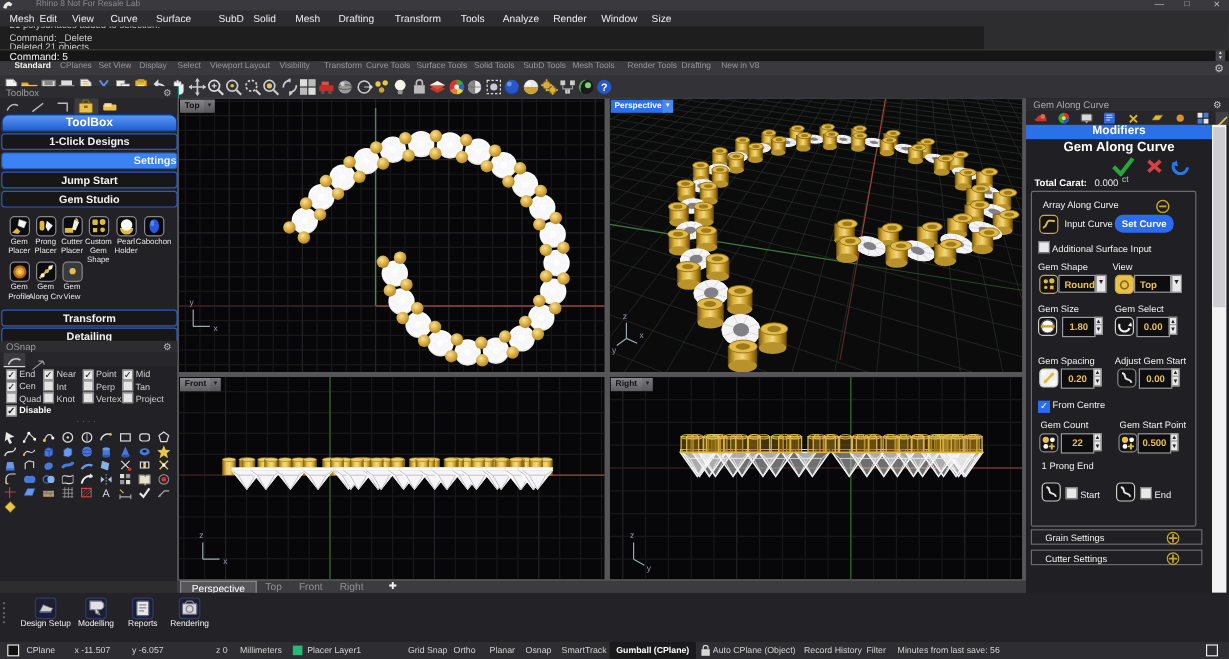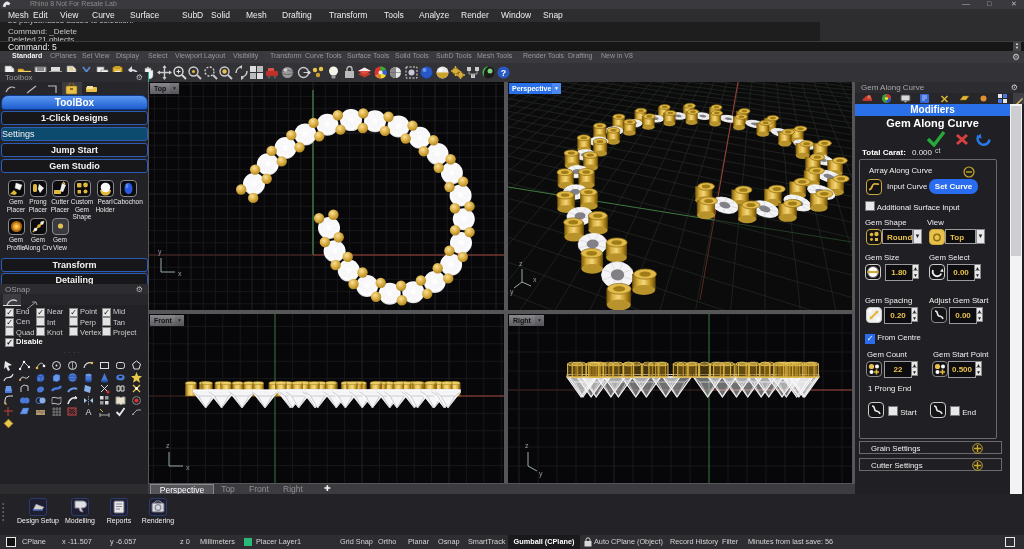--- a/index.html
+++ b/index.html
@@ -20,21 +20,21 @@
     <span style="position:absolute;left:130px;top:1px;color:#ededed;font-size:8.5px">Surface</span>
     <span style="position:absolute;left:182px;top:1px;color:#ededed;font-size:8.5px">SubD</span>
     <span style="position:absolute;left:211px;top:1px;color:#ededed;font-size:8.5px">Solid</span>
     <span style="position:absolute;left:246px;top:1px;color:#ededed;font-size:8.5px">Mesh</span>
     <span style="position:absolute;left:282px;top:1px;color:#ededed;font-size:8.5px">Drafting</span>
     <span style="position:absolute;left:329px;top:1px;color:#ededed;font-size:8.5px">Transform</span>
     <span style="position:absolute;left:384px;top:1px;color:#ededed;font-size:8.5px">Tools</span>
     <span style="position:absolute;left:419px;top:1px;color:#ededed;font-size:8.5px">Analyze</span>
     <span style="position:absolute;left:461px;top:1px;color:#ededed;font-size:8.5px">Render</span>
     <span style="position:absolute;left:501px;top:1px;color:#ededed;font-size:8.5px">Window</span>
-    <span style="position:absolute;left:543px;top:1px;color:#ededed;font-size:8.5px">Snap</span>
+    <span style="position:absolute;left:543px;top:1px;color:#ededed;font-size:8.5px">Size</span>
   </div>
 <div style="position:absolute;left:0;top:22px;width:820px;height:19px;background:#1e1e1f;overflow:hidden">
     <div style="position:absolute;left:8px;top:-6px;color:#c8c8c8;font-size:8px">21 polysurfaces added to selection.</div>
     <div style="position:absolute;left:8px;top:4.5px;color:#c8c8c8;font-size:8px">Command: _Delete</div>
     <div style="position:absolute;left:8px;top:12.5px;color:#c8c8c8;font-size:8px">Deleted 21 objects.</div>
   </div>
 <div style="position:absolute;left:0;top:41px;width:1024px;height:10px;background:#161617;border-top:1px solid #3c3c3c;box-sizing:border-box">
     <span style="position:absolute;left:8px;top:0px;color:#f0f0f0;font-size:8.5px">Command: 5</span>
     <div style="position:absolute;right:3px;top:0px;width:8px;height:9px;background:#454549;color:#ddd;font-size:4px;line-height:4px;text-align:center">▲<br>▼</div>
   </div>
@@ -234,21 +234,21 @@
         <path d="M4 3V2a2.5 2 0 015 0v1" stroke="#8a6a10" fill="none"></path>
         <rect x="5" y="5" width="3" height="2" fill="#8a6a10"></rect>
       </svg>
       <svg width="13" height="12" style="position:absolute;left:85px;top:1px" viewBox="0 0 13 12">
         <rect x="1" y="4" width="11" height="5" rx="1" fill="#e8c04a"></rect>
         <rect x="2" y="3" width="6" height="3" fill="#f4e0a0"></rect>
       </svg>
     </div>
     <div style="position:absolute;left:1px;top:23px;width:145px;height:13px;border-radius:7px 7px 3px 3px;background:linear-gradient(#5a97f2,#1e5ecf);border:1px solid #0c3a8c;color:#fff;font-weight:bold;font-size:10px;text-align:center;line-height:13px">ToolBox</div>
     <div style="position:absolute;left:1px;width:145px;height:12px;background:#17171a;border:1px solid #2a5cb8;border-radius:3px;color:#f2f2f2;font-weight:bold;font-size:9px;text-align:center;line-height:12px;top:39px">1-Click Designs</div>
-    <div style="position:absolute;left:1px;width:145px;height:12px;background:#0c4a6e;border:1px solid #2a5cb8;border-radius:3px;color:#f2f2f2;font-weight:normal;font-size:9px;text-align:left;line-height:12px;top:55px">Settings</div>
+    <div style="position:absolute;left:1px;width:145px;height:12px;background:#3b82f6;border:1px solid #2a5cb8;border-radius:3px;color:#f2f2f2;font-weight:bold;font-size:9px;text-align:right;line-height:12px;top:55px">Settings</div>
     <div style="position:absolute;left:1px;width:145px;height:12px;background:#17171a;border:1px solid #2a5cb8;border-radius:3px;color:#f2f2f2;font-weight:bold;font-size:9px;text-align:center;line-height:12px;top:71px">Jump Start</div>
     <div style="position:absolute;left:1px;width:145px;height:12px;background:#17171a;border:1px solid #2a5cb8;border-radius:3px;color:#f2f2f2;font-weight:bold;font-size:9px;text-align:center;line-height:12px;top:87px">Gem Studio</div>
     <div style="position:absolute;left:8px;top:108px;width:15px;height:15px;background:#0b0b0d;border:1px solid #88888c;border-radius:4px"><svg width="15" height="15" viewBox="0 0 15 15">
         <path d="M1 13l4-4 3 3-2 2z" fill="#e0b83a"></path>
         <path d="M7 2l6 2-2 5-5-2z" fill="#f6f6f6" stroke="#ccc" stroke-width="0.5"></path>
       </svg></div>
     <div style="position:absolute;left:-1px;top:126px;width:34px;color:#e8e8e8;font-size:6.5px;line-height:7.5px;text-align:center">Gem<br>Placer</div>
     <div style="position:absolute;left:30px;top:108px;width:15px;height:15px;background:#0b0b0d;border:1px solid #88888c;border-radius:4px"><svg width="15" height="15" viewBox="0 0 15 15">
         <rect x="2" y="3" width="4" height="8" rx="1.6" fill="#e0b83a"></rect>
         <path d="M8 3l5 4-4 5-2-4z" fill="#f0f0f0"></path>

